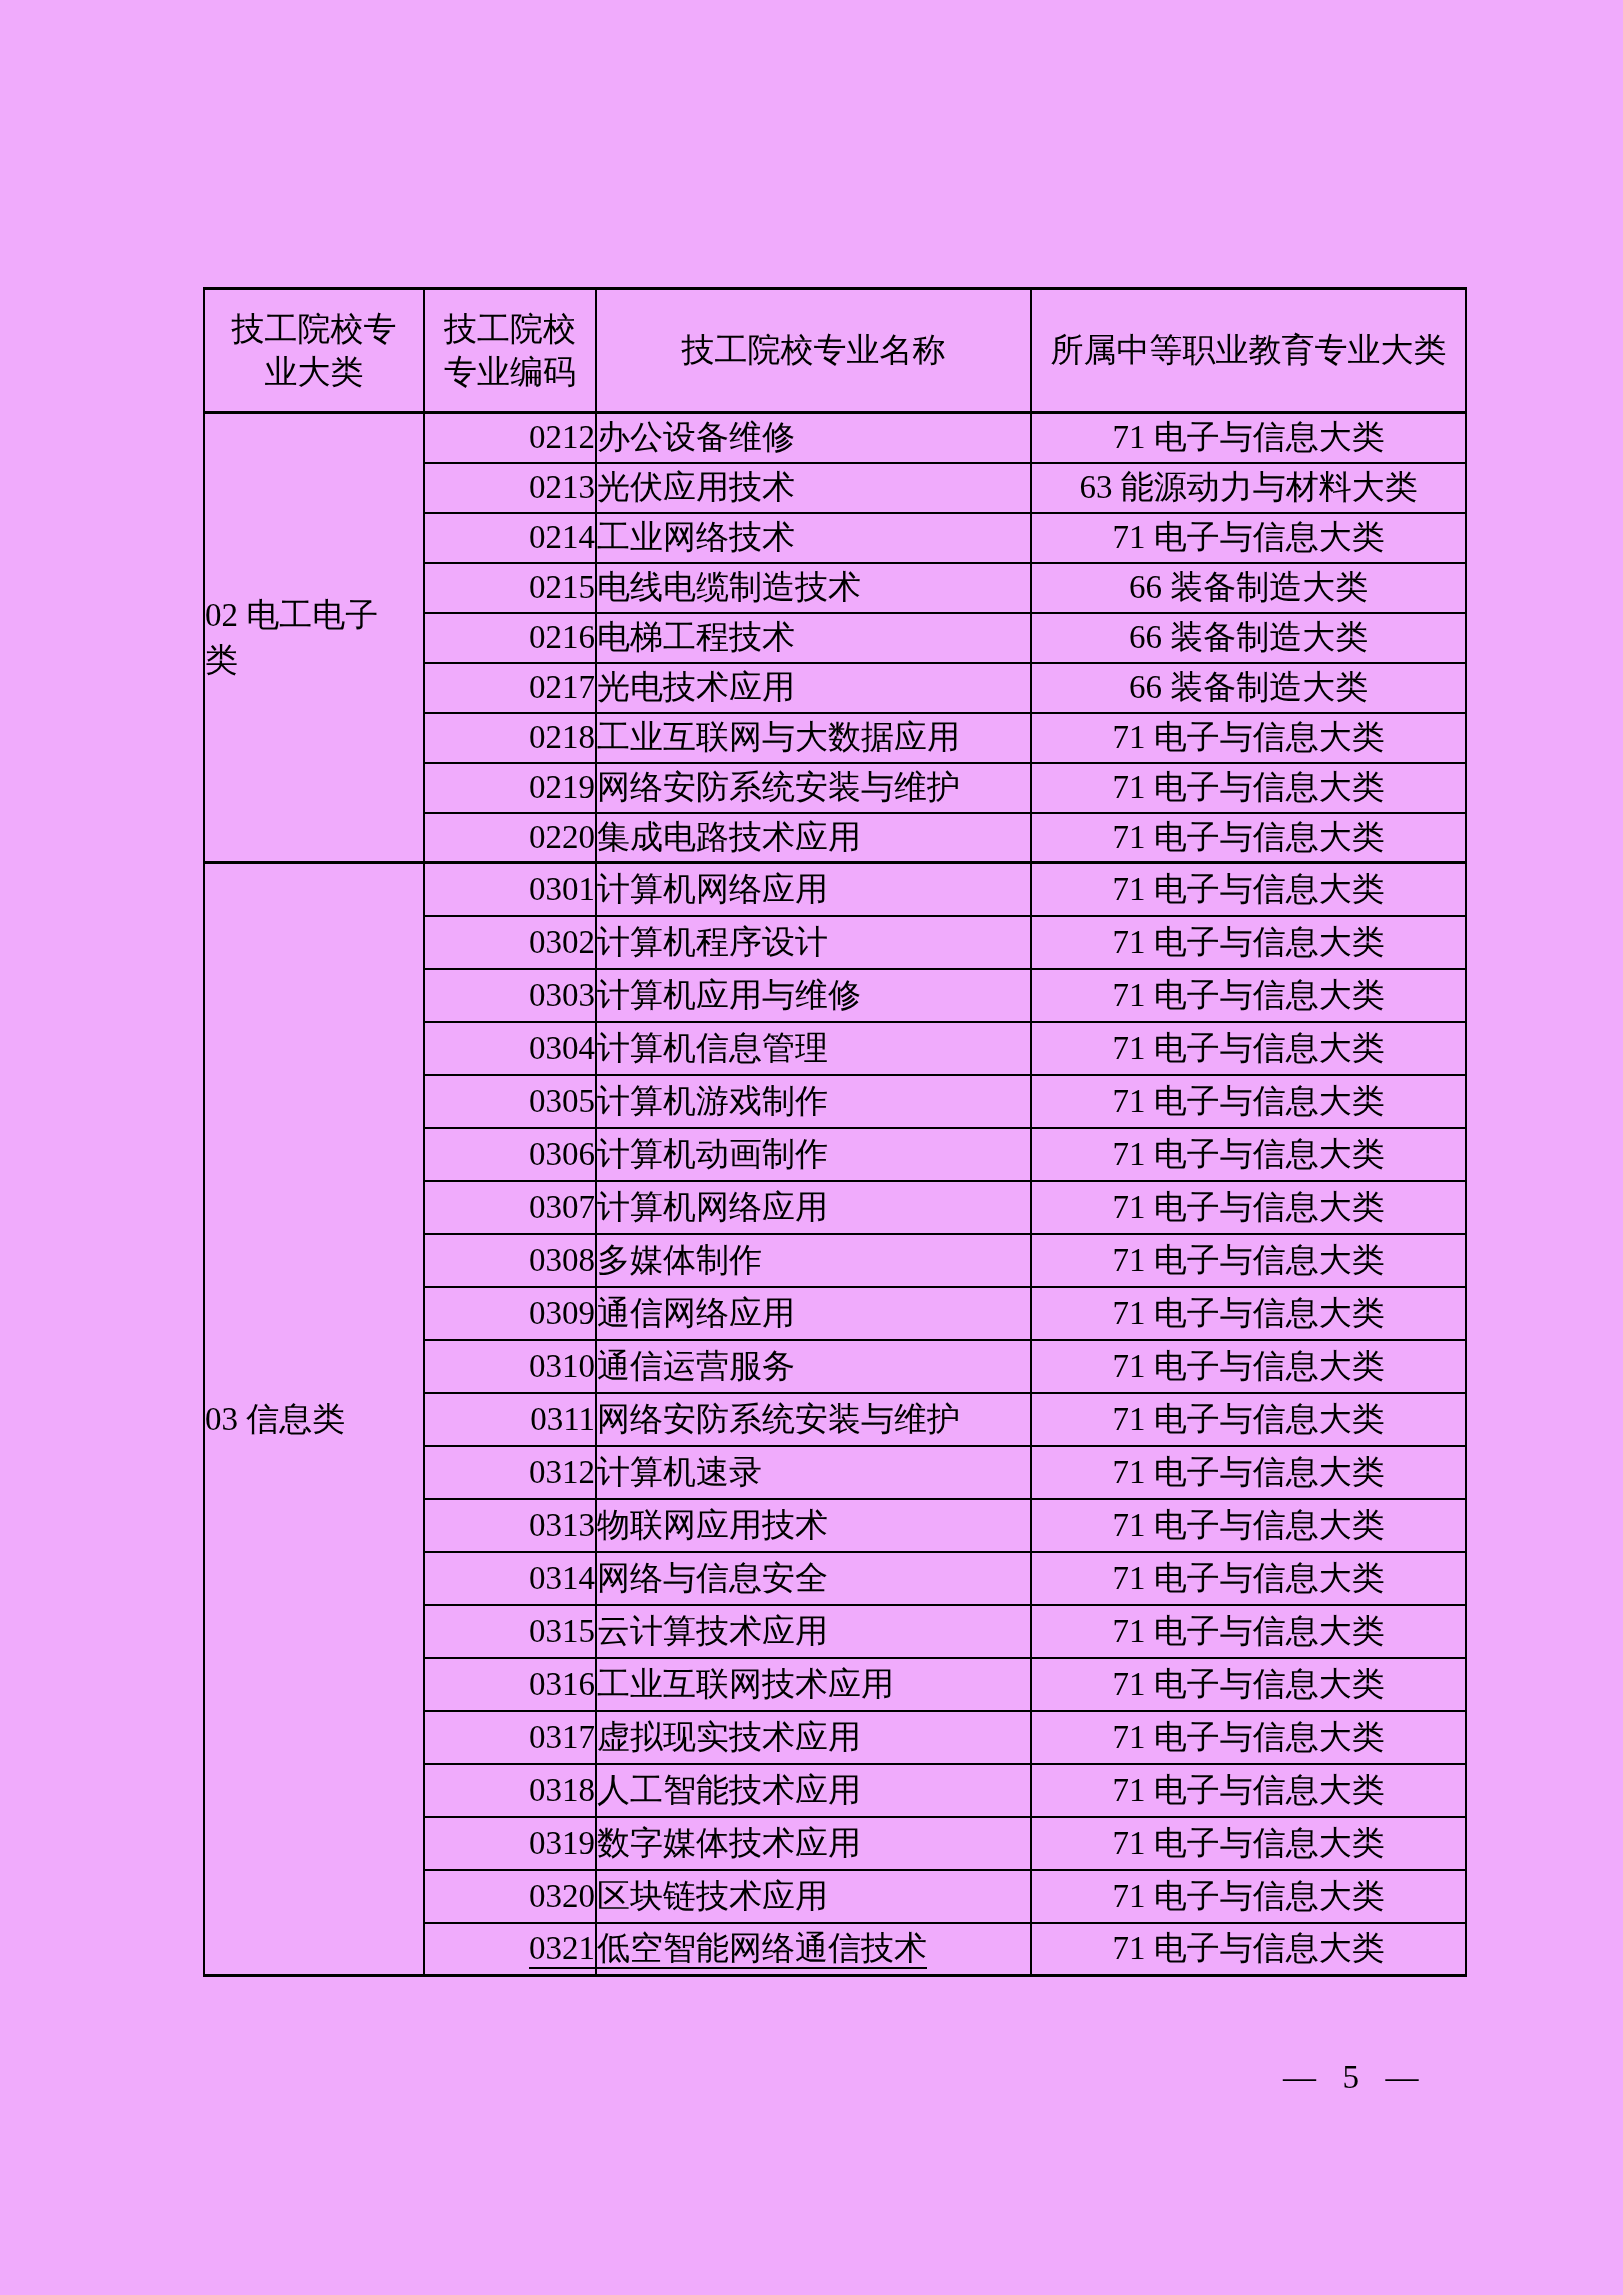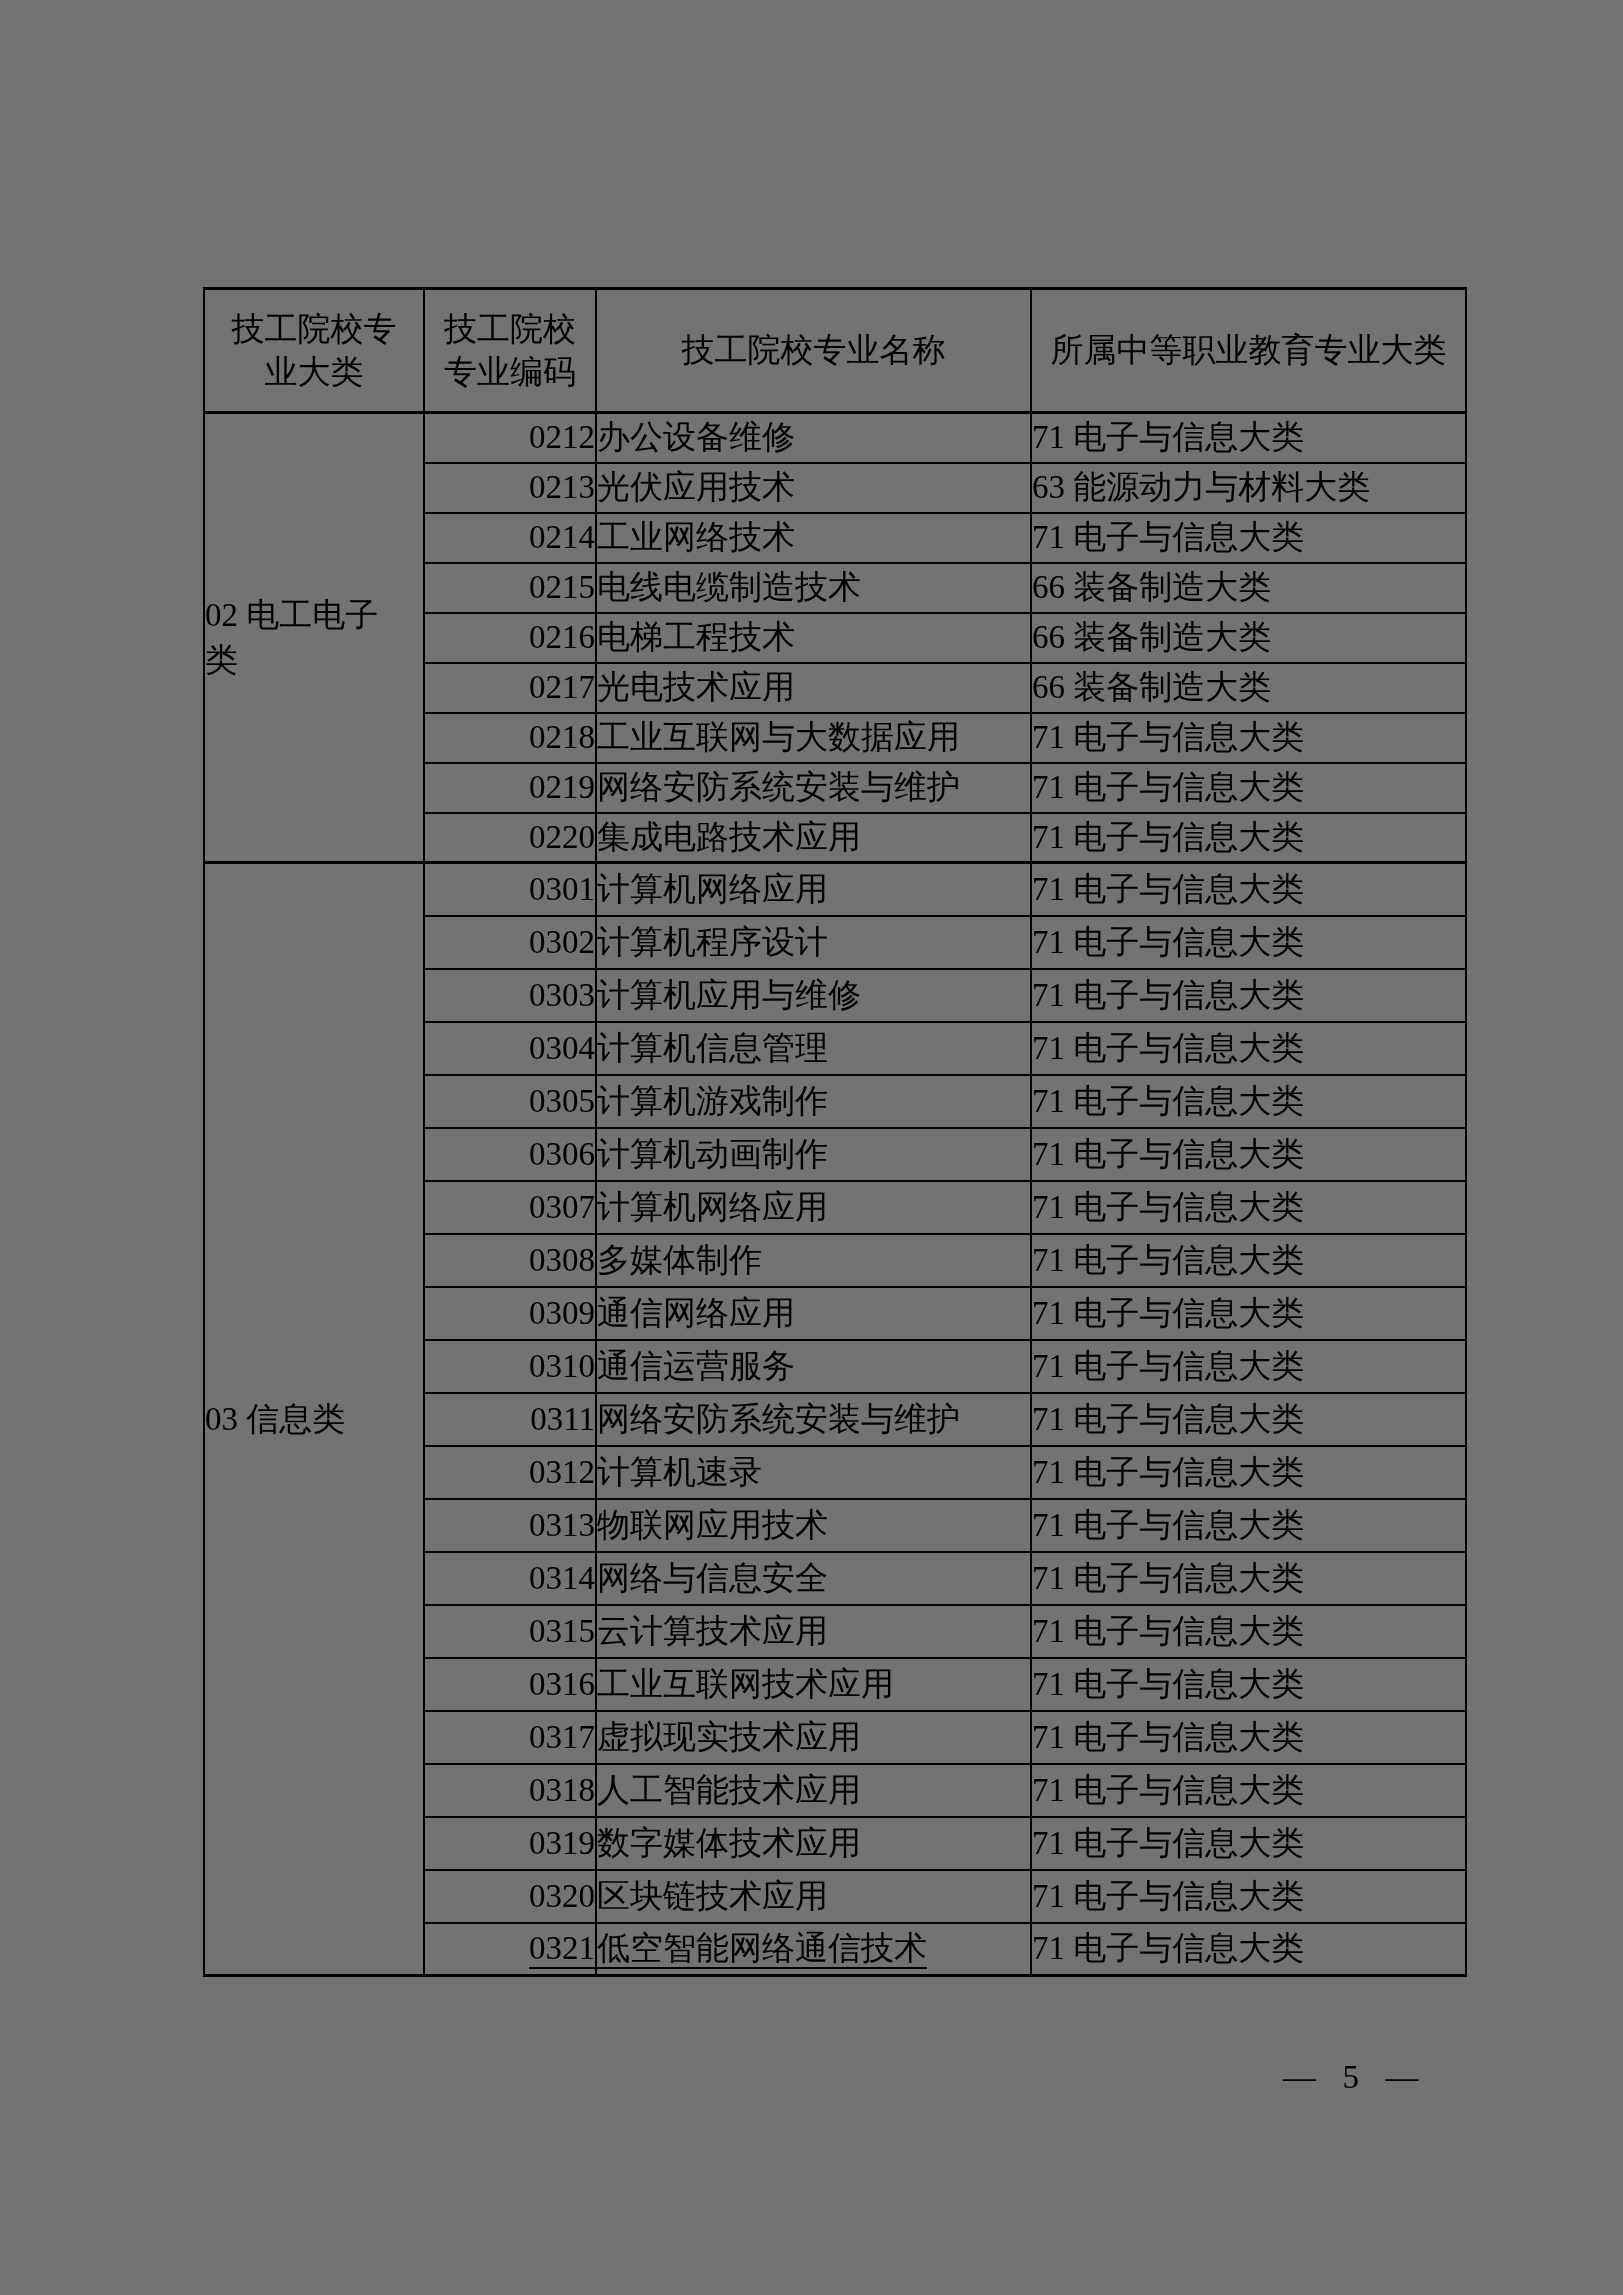--- a/index.html
+++ b/index.html
@@ -10,21 +10,21 @@
   body {
     width: 1623px;
     height: 2295px;
     font-family: "Liberation Serif", "DejaVu Serif", serif;
     color: #000000;
   }
   .page {
     position: relative;
     width: 1623px;
     height: 2295px;
-    background: #737373;
+    background: #f0abfc;
     overflow: hidden;
   }
   table.majors {
     position: absolute;
     left: 203px;
     top: 287px;
     width: 1263px;
     border-collapse: collapse;
     table-layout: fixed;
     font-size: 33px;
@@ -60,21 +60,21 @@
   }
   td.code {
     text-align: right;
   }
   td.name {
     text-align: left;
     padding-left: 15.7px;
     margin-left: 24px;
   }
   td.parent {
-    text-align: left;
+    text-align: center;
     padding-left: 17px;
   }
   .underlined {
     text-decoration: underline;
     text-decoration-thickness: 2px;
     text-underline-offset: 7.9px;
   }
   .page-number {
     position: absolute;
     left: 1283px;

